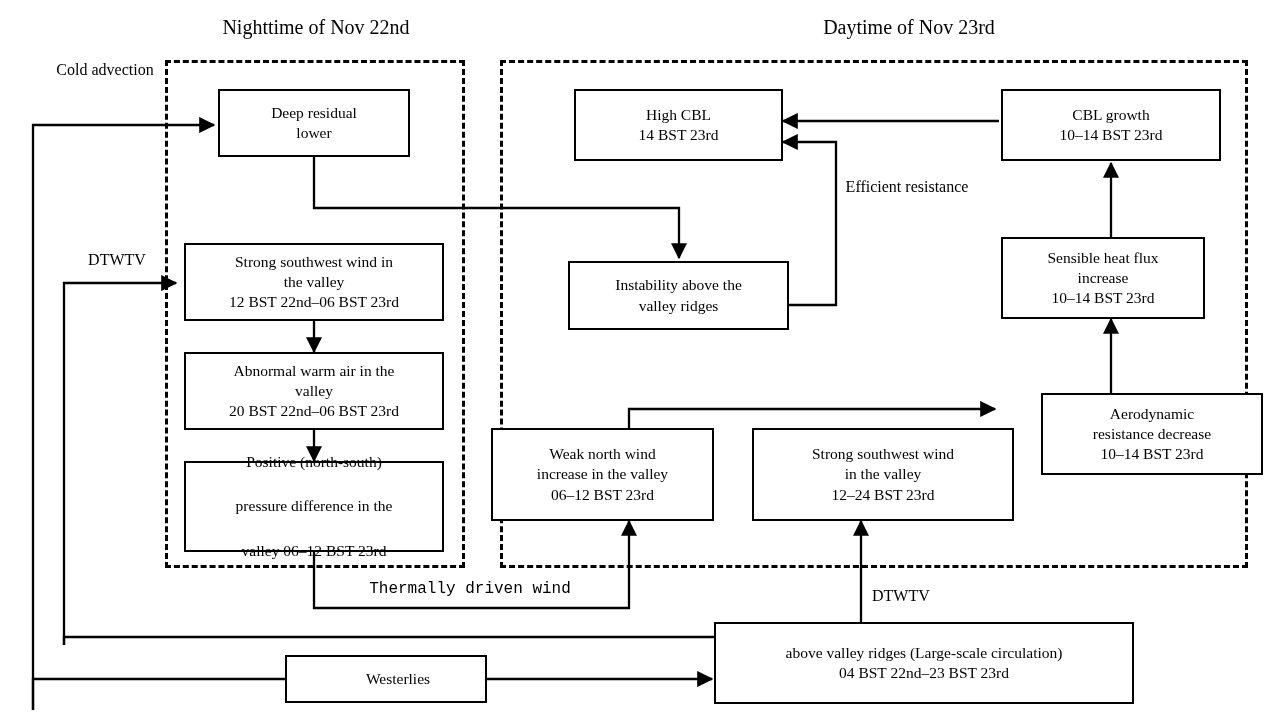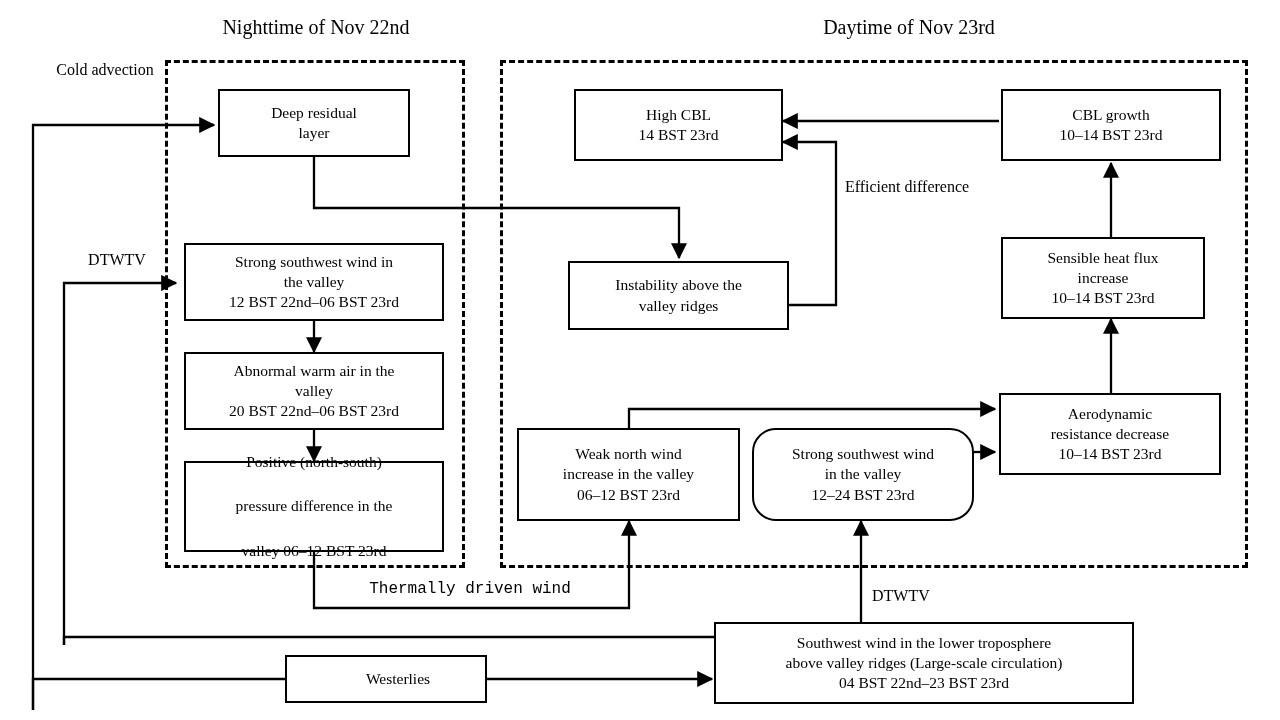--- a/index.html
+++ b/index.html
@@ -122,21 +122,21 @@
 
       <path d="M 487 679 L 712 679" marker-end="url(#arw)"></path>
 
       <path d="M 33 710 L 33 679 L 285 679"></path>
 
     </g>
   </svg>
 
   <div class="box" style="left:218px; top:89px; width:192px; height:68px;">
     <span class="ln">Deep residual</span>
-    <span class="ln">layer</span>
+    <span class="ln">lower</span>
   </div>
 
   <div class="box" style="left:184px; top:243px; width:260px; height:78px;">
     <span class="ln">Strong southwest wind in</span>
     <span class="ln">the valley</span>
     <span class="ln">12 BST 22nd–06 BST 23rd</span>
   </div>
 
   <div class="box" style="left:184px; top:352px; width:260px; height:78px;">
     <span class="ln">Abnormal warm air in the</span>
@@ -164,57 +164,56 @@
     <span class="ln">CBL growth</span>
     <span class="ln">10–14 BST 23rd</span>
   </div>
 
   <div class="box" style="left:1001px; top:237px; width:204px; height:82px;">
     <span class="ln">Sensible heat flux</span>
     <span class="ln">increase</span>
     <span class="ln">10–14 BST 23rd</span>
   </div>
 
-  <div class="box" style="left:999px; top:393px; width:222px; height:82px;">
+  <div class="box" style="left:1041px; top:393px; width:222px; height:82px;">
     <span class="ln">Aerodynamic</span>
     <span class="ln">resistance decrease</span>
     <span class="ln">10–14 BST 23rd</span>
   </div>
 
-  <div class="box" style="left:517px; top:428px; width:223px; height:93px;">
+  <div class="box" style="left:491px; top:428px; width:223px; height:93px;">
     <span class="ln">Weak north wind</span>
     <span class="ln">increase in the valley</span>
     <span class="ln">06–12 BST 23rd</span>
   </div>
 
-  <div class="box" style="left:752px; top:428px; width:222px; height:93px;border-radius:24px;">
+  <div class="box" style="left:752px; top:428px; width:262px; height:93px;">
     <span class="ln">Strong southwest wind</span>
     <span class="ln">in the valley</span>
     <span class="ln">12–24 BST 23rd</span>
   </div>
 
   <div class="box" style="left:285px; top:655px; width:202px; height:48px;padding-left:28px;">
     <span class="ln">Westerlies</span>
   </div>
 
   <div class="box" style="left:714px; top:622px; width:420px; height:82px;">
-    <span class="ln">Southwest wind in the lower troposphere</span>
     <span class="ln">above valley ridges (Large-scale circulation)</span>
     <span class="ln">04 BST 22nd–23 BST 23rd</span>
   </div>
 
   <div class="label multi" style="left:40px; top:60px; width:130px; ">
     <span class="ln">Cold</span>
     <span class="ln">advection</span>
   </div>
 
   <div class="label" style="left:62px; top:250px; width:110px; text-align:center;">DTWTV</div>
 
   <div class="label multi" style="left:843px; top:177px; width:128px; text-align:center;">
     <span class="ln">Efficient</span>
-    <span class="ln">difference</span>
+    <span class="ln">resistance</span>
   </div>
 
   <div class="label" style="left:352px; top:580px; width:236px; text-align:center;font-family:Liberation Mono, monospace;">Thermally driven wind</div>
 
   <div class="label" style="left:872px; top:586px; width:104px; text-align:left;">DTWTV</div>
 
 </div>
 
 </body></html>

